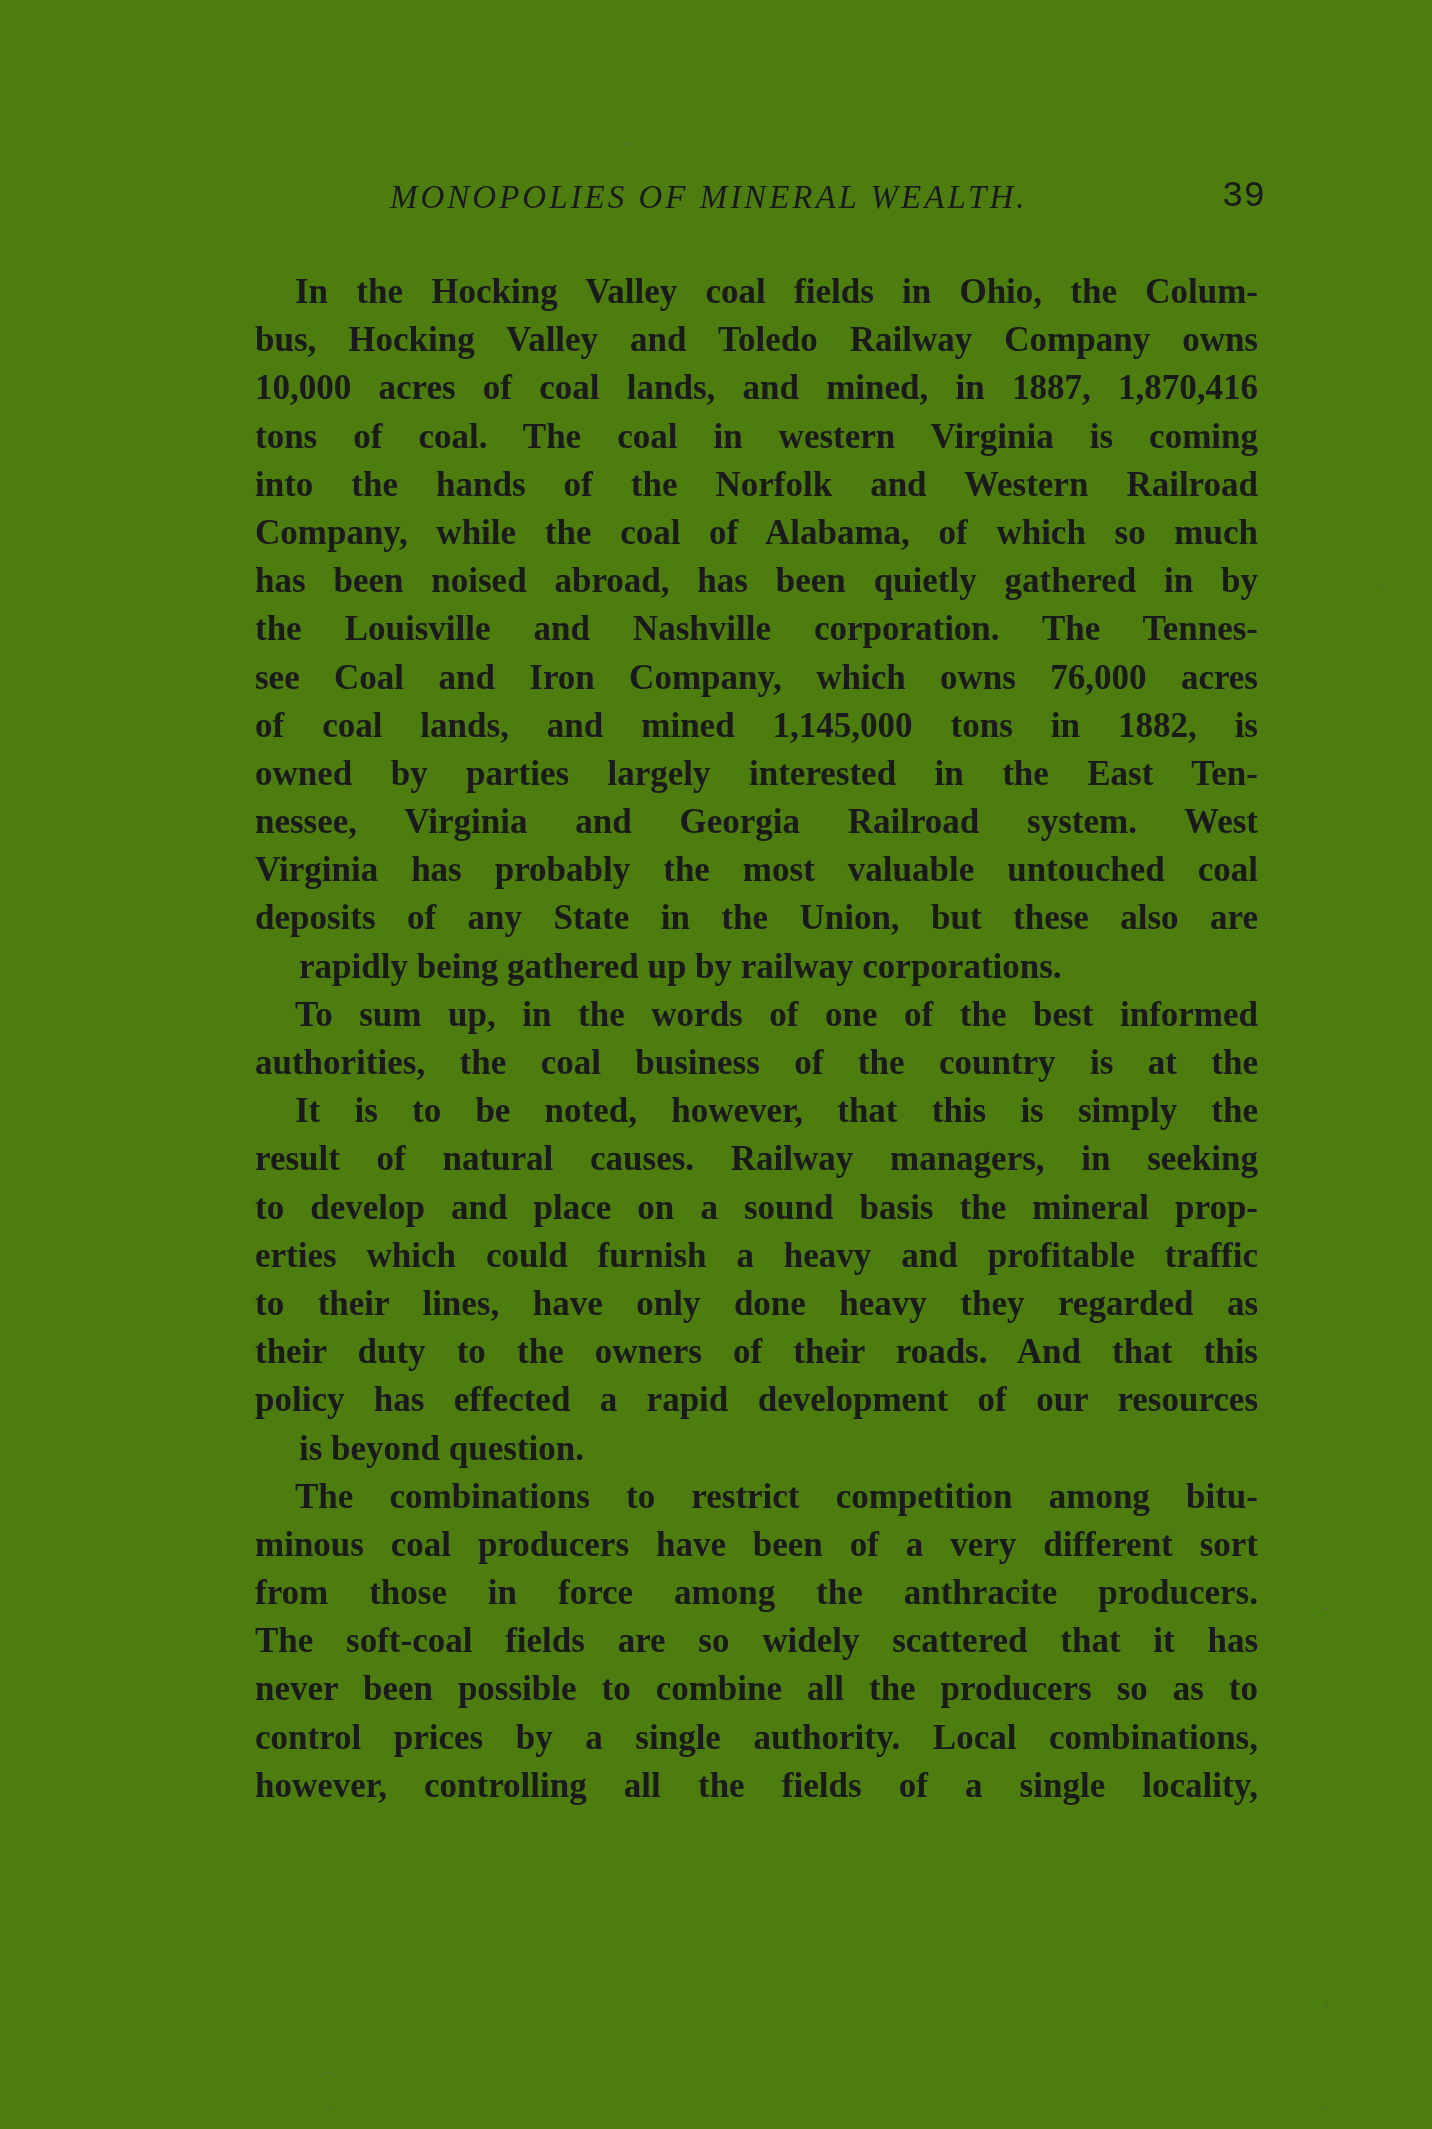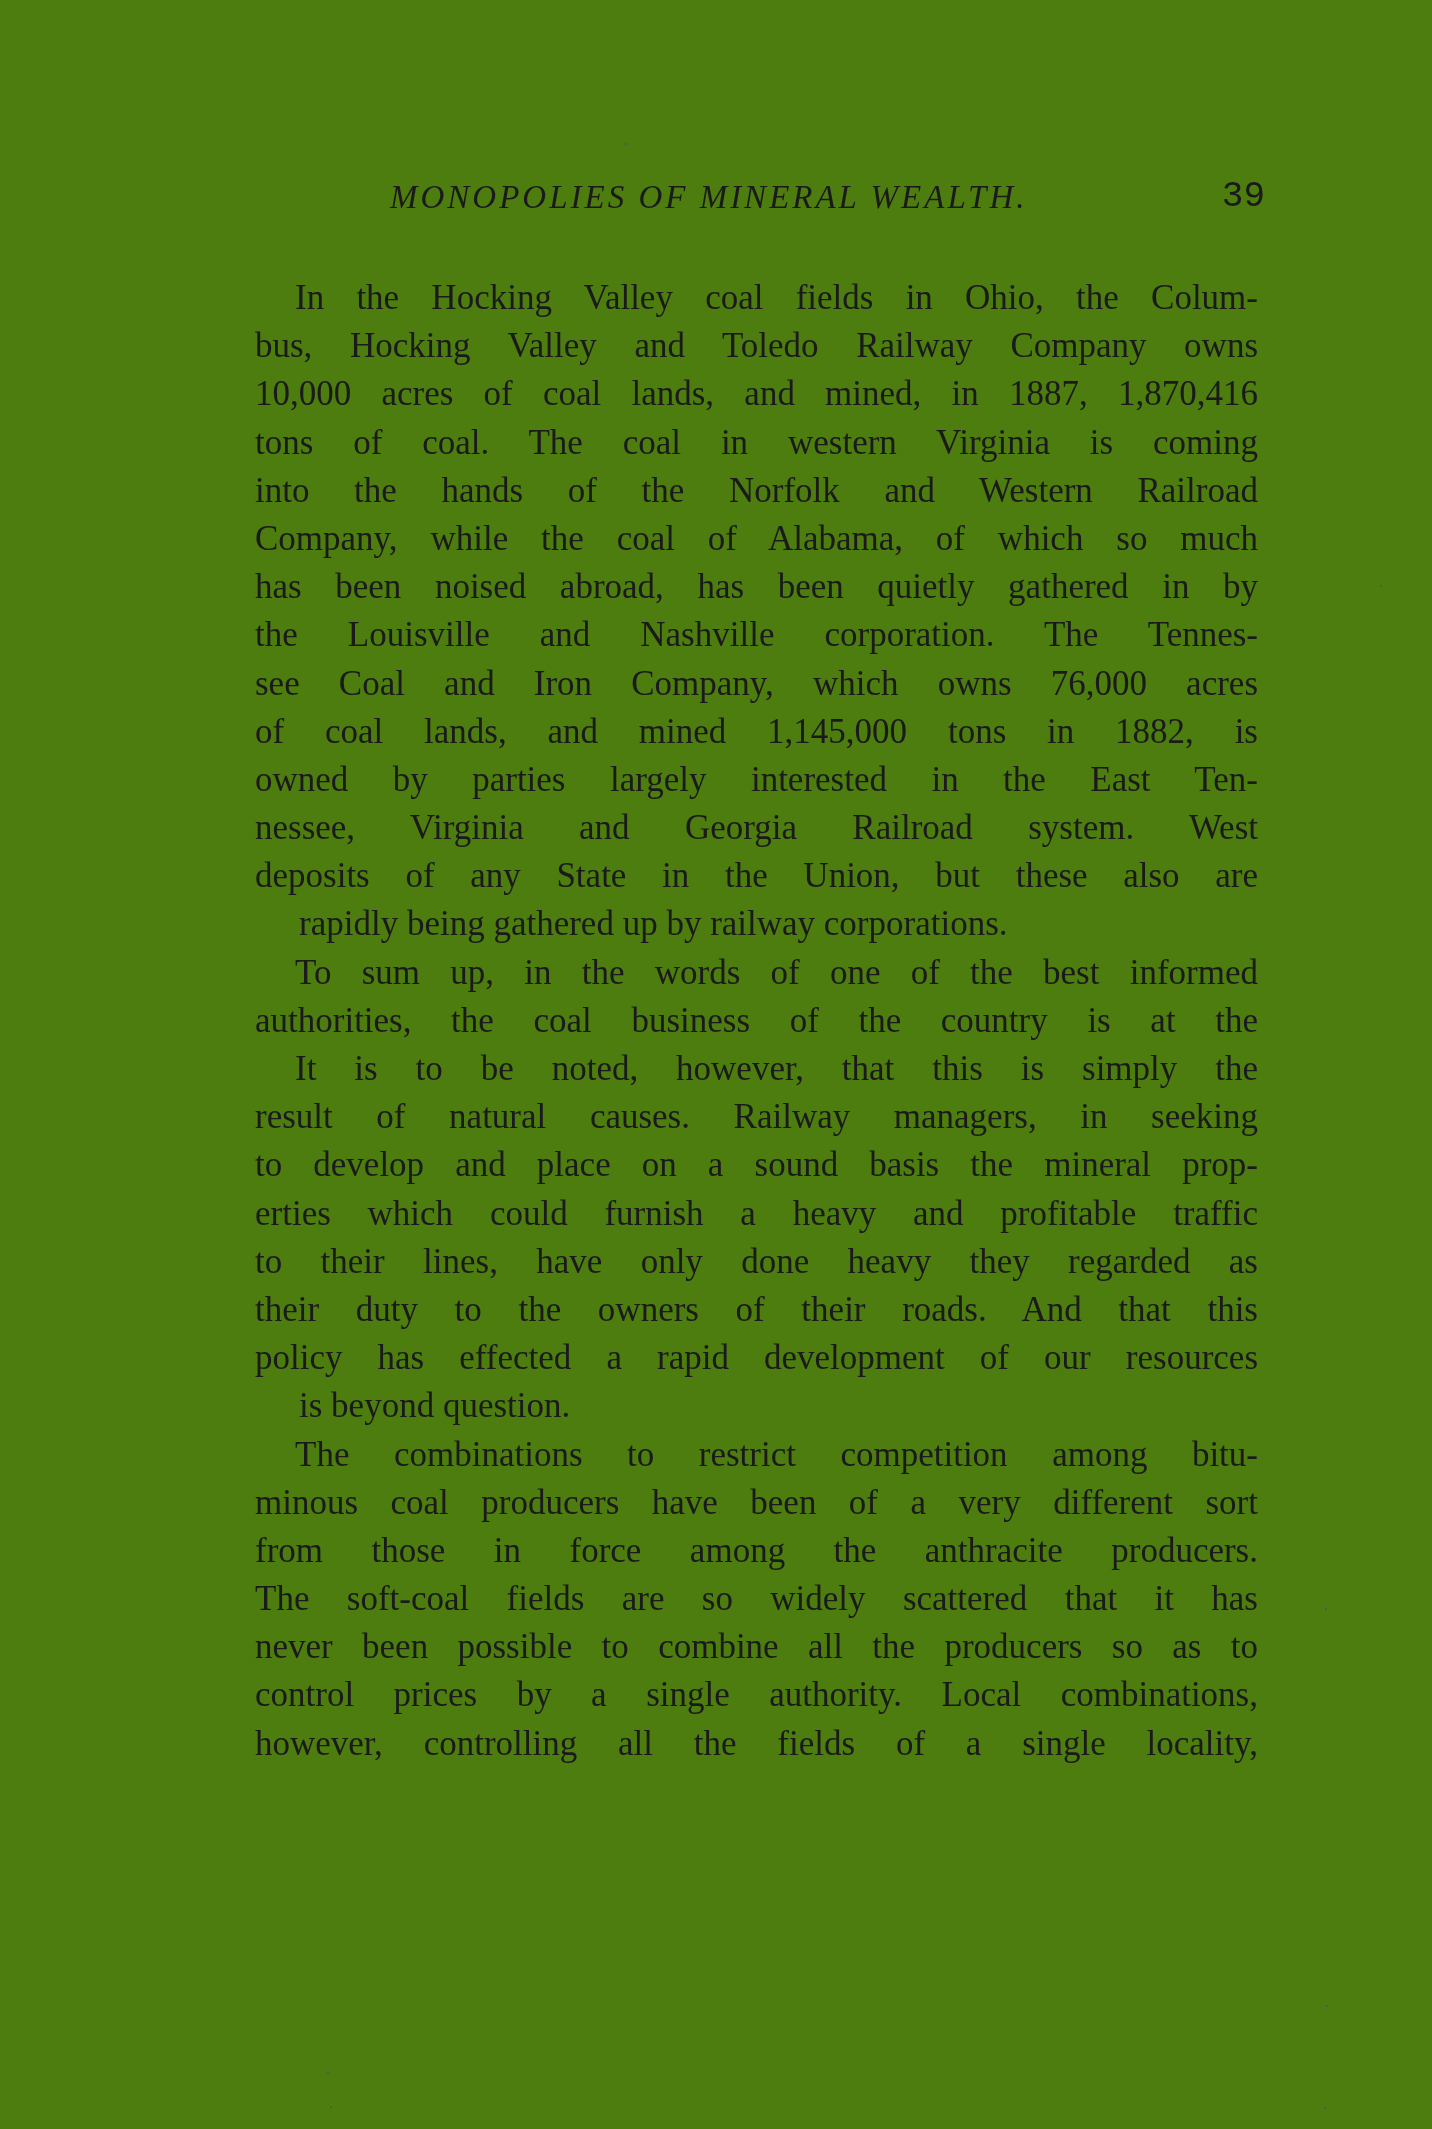--- a/index.html
+++ b/index.html
@@ -1,21 +1,21 @@
 <!DOCTYPE html>
 <html><head>
 <meta charset="utf-8">
 <style>
   html, body { margin: 0; padding: 0; background: #ffffff; }
   body { width: 1432px; height: 2129px; position: relative; overflow: hidden; font-family: "Liberation Serif", "DejaVu Serif", serif; color: #1a1a1a; }
   .page { position: absolute; left: 0; top: 0; width: 1432px; height: 2129px; background: #4d7c0f; }
   .running-head { position: absolute; top: 172px; left: 255px; width: 1010px; height: 50px; }
   .running-title { position: absolute; left: 135px; top: 0; font-style: italic; font-size: 33px; letter-spacing: 3px; line-height: 50px; white-space: nowrap; }
   .page-number { position: absolute; right: 0; top: 0; font-size: 36px; line-height: 50px; font-family: Liberation Mono, monospace; }
-  .body-text { position: absolute; left: 255px; top: 274px; width: 1003px; }
+  .body-text { position: absolute; left: 255px; top: 268px; width: 1003px; font-weight: bold; }
   .line { display: block; font-size: 35px; line-height: 48.2px; height: 48.2px; text-align: justify; text-align-last: justify; white-space: nowrap; }
   .line.indent { padding-left: 40px; }
   .line.last { text-align-last: left; margin-left: 44px; }
   .fleck { position: absolute; width: 2px; height: 2px; background: #555; border-radius: 1px; }
 </style>
 </head>
 <body>
 
 <div class="page">
 
@@ -32,20 +32,21 @@
       <span class="line">10,000 acres of coal lands, and mined, in 1887, 1,870,416</span>
       <span class="line">tons of coal.  The coal in western Virginia is coming</span>
       <span class="line">into the hands of the Norfolk and Western Railroad</span>
       <span class="line">Company, while the coal of Alabama, of which so much</span>
       <span class="line">has been noised abroad, has been quietly gathered in by</span>
       <span class="line">the Louisville and Nashville corporation.  The Tennes-</span>
       <span class="line">see Coal and Iron Company, which owns 76,000 acres</span>
       <span class="line">of coal lands, and mined 1,145,000 tons in 1882, is</span>
       <span class="line">owned by parties largely interested in the East Ten-</span>
       <span class="line">nessee, Virginia and Georgia Railroad system.  West</span>
+      <span class="line">Virginia has probably the most valuable untouched coal</span>
       <span class="line">deposits of any State in the Union, but these also are</span>
       <span class="line last">rapidly being gathered up by railway corporations.</span>
     </div>
 
     <div>
       <span class="line indent">To sum up, in the words of one of the best informed</span>
       <span class="line">authorities, the coal business of the country is at the</span>
     </div>
 
     <div>

